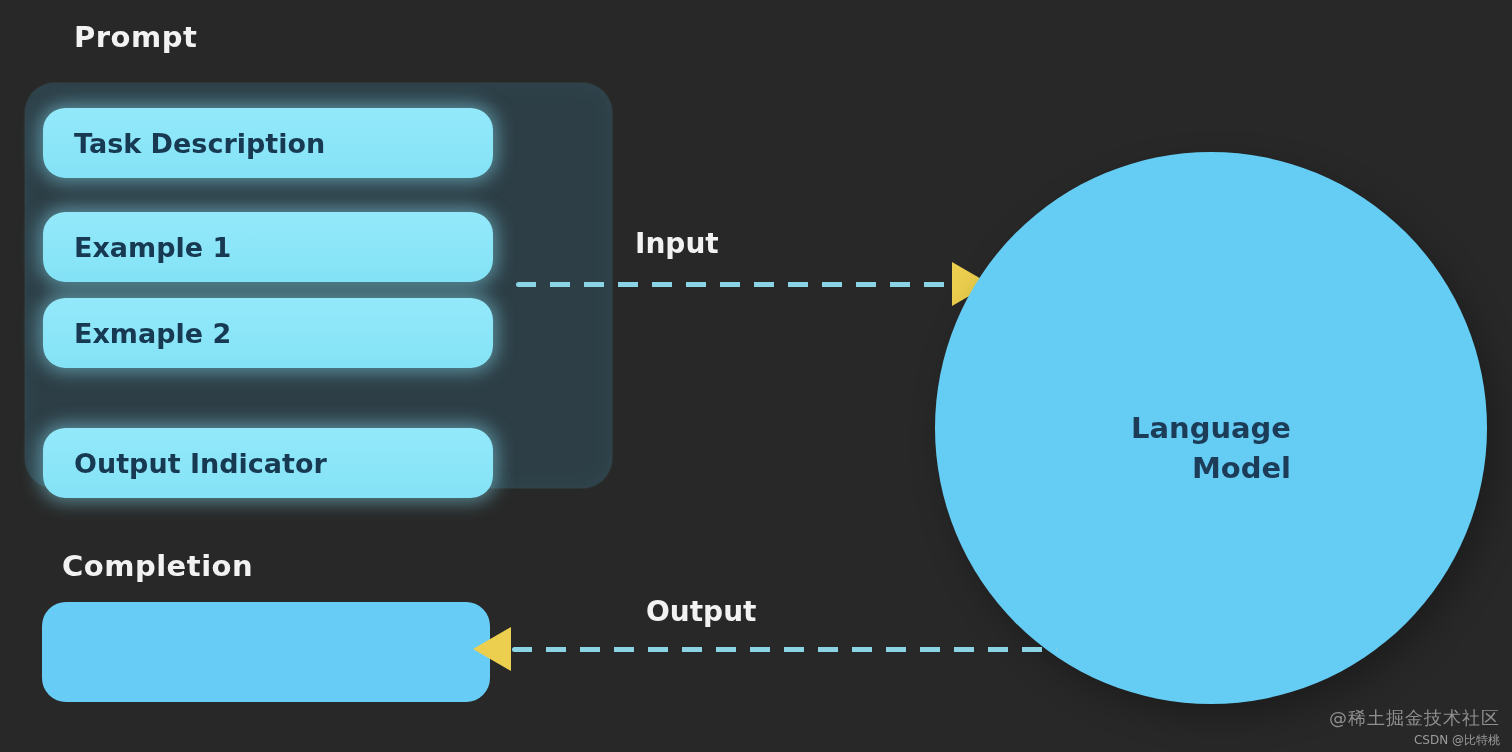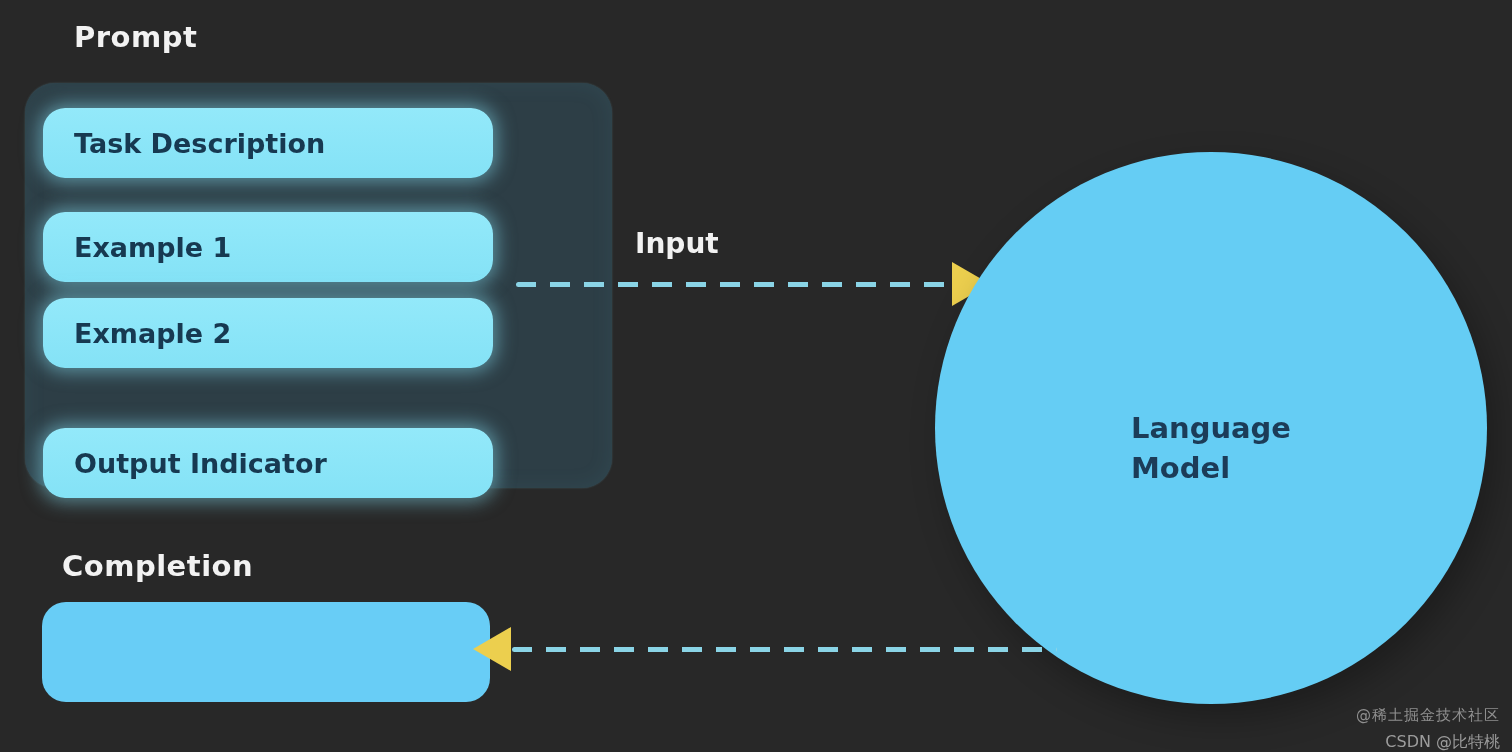--- a/index.html
+++ b/index.html
@@ -70,21 +70,21 @@
     border-radius: 50%;
     box-shadow: 10px 14px 34px rgba(0,0,0,0.28);
     display: flex;
     align-items: center;
     justify-content: center;
   }
   .model-label {
     color: #1c3c58;
     font-size: 29px;
     font-weight: bold;
-    text-align: left;
+    text-align: right;
     line-height: 1.38;
     white-space: pre-line;
     margin-top: 40px;
   }
 
   .flow-label {
     position: absolute;
     color: #f2f2f2;
     font-size: 28px;
     font-weight: bold;
@@ -117,28 +117,28 @@
   }
   #output-arrow {
     left: 473px; top: 627px;
     border-right: 38px solid #eccf4e;
   }
 
   .watermark-primary {
     position: absolute;
     right: 12px; top: 706px;
     color: #8f8f8f;
-    font-size: 15px;
+    font-size: 18px;
     letter-spacing: 1px;
   }
   .watermark-secondary {
     position: absolute;
     right: 12px; top: 732px;
     color: #9c9c9c;
-    font-size: 16px;
+    font-size: 12px;
   }
 </style>
 </head>
 <body>
 
 <div class="stage">
 
   <div class="section-label" id="prompt-label">Prompt</div>
 
   <div class="prompt-container">
@@ -154,19 +154,20 @@
 
   <div class="model-circle">
     <div class="model-label">Language
 Model</div>
   </div>
 
   <div class="section-label" id="completion-label">Completion</div>
 
   <div class="completion-box"></div>
 
+  <div class="flow-label" id="output-label">Output</div>
   <div class="dash-line" id="output-dash"></div>
   <div class="arrow-head" id="output-arrow"></div>
 
   <div class="watermark-primary">@稀土掘金技术社区</div>
   <div class="watermark-secondary">CSDN @比特桃</div>
 
 </div>
 
 </body></html>

